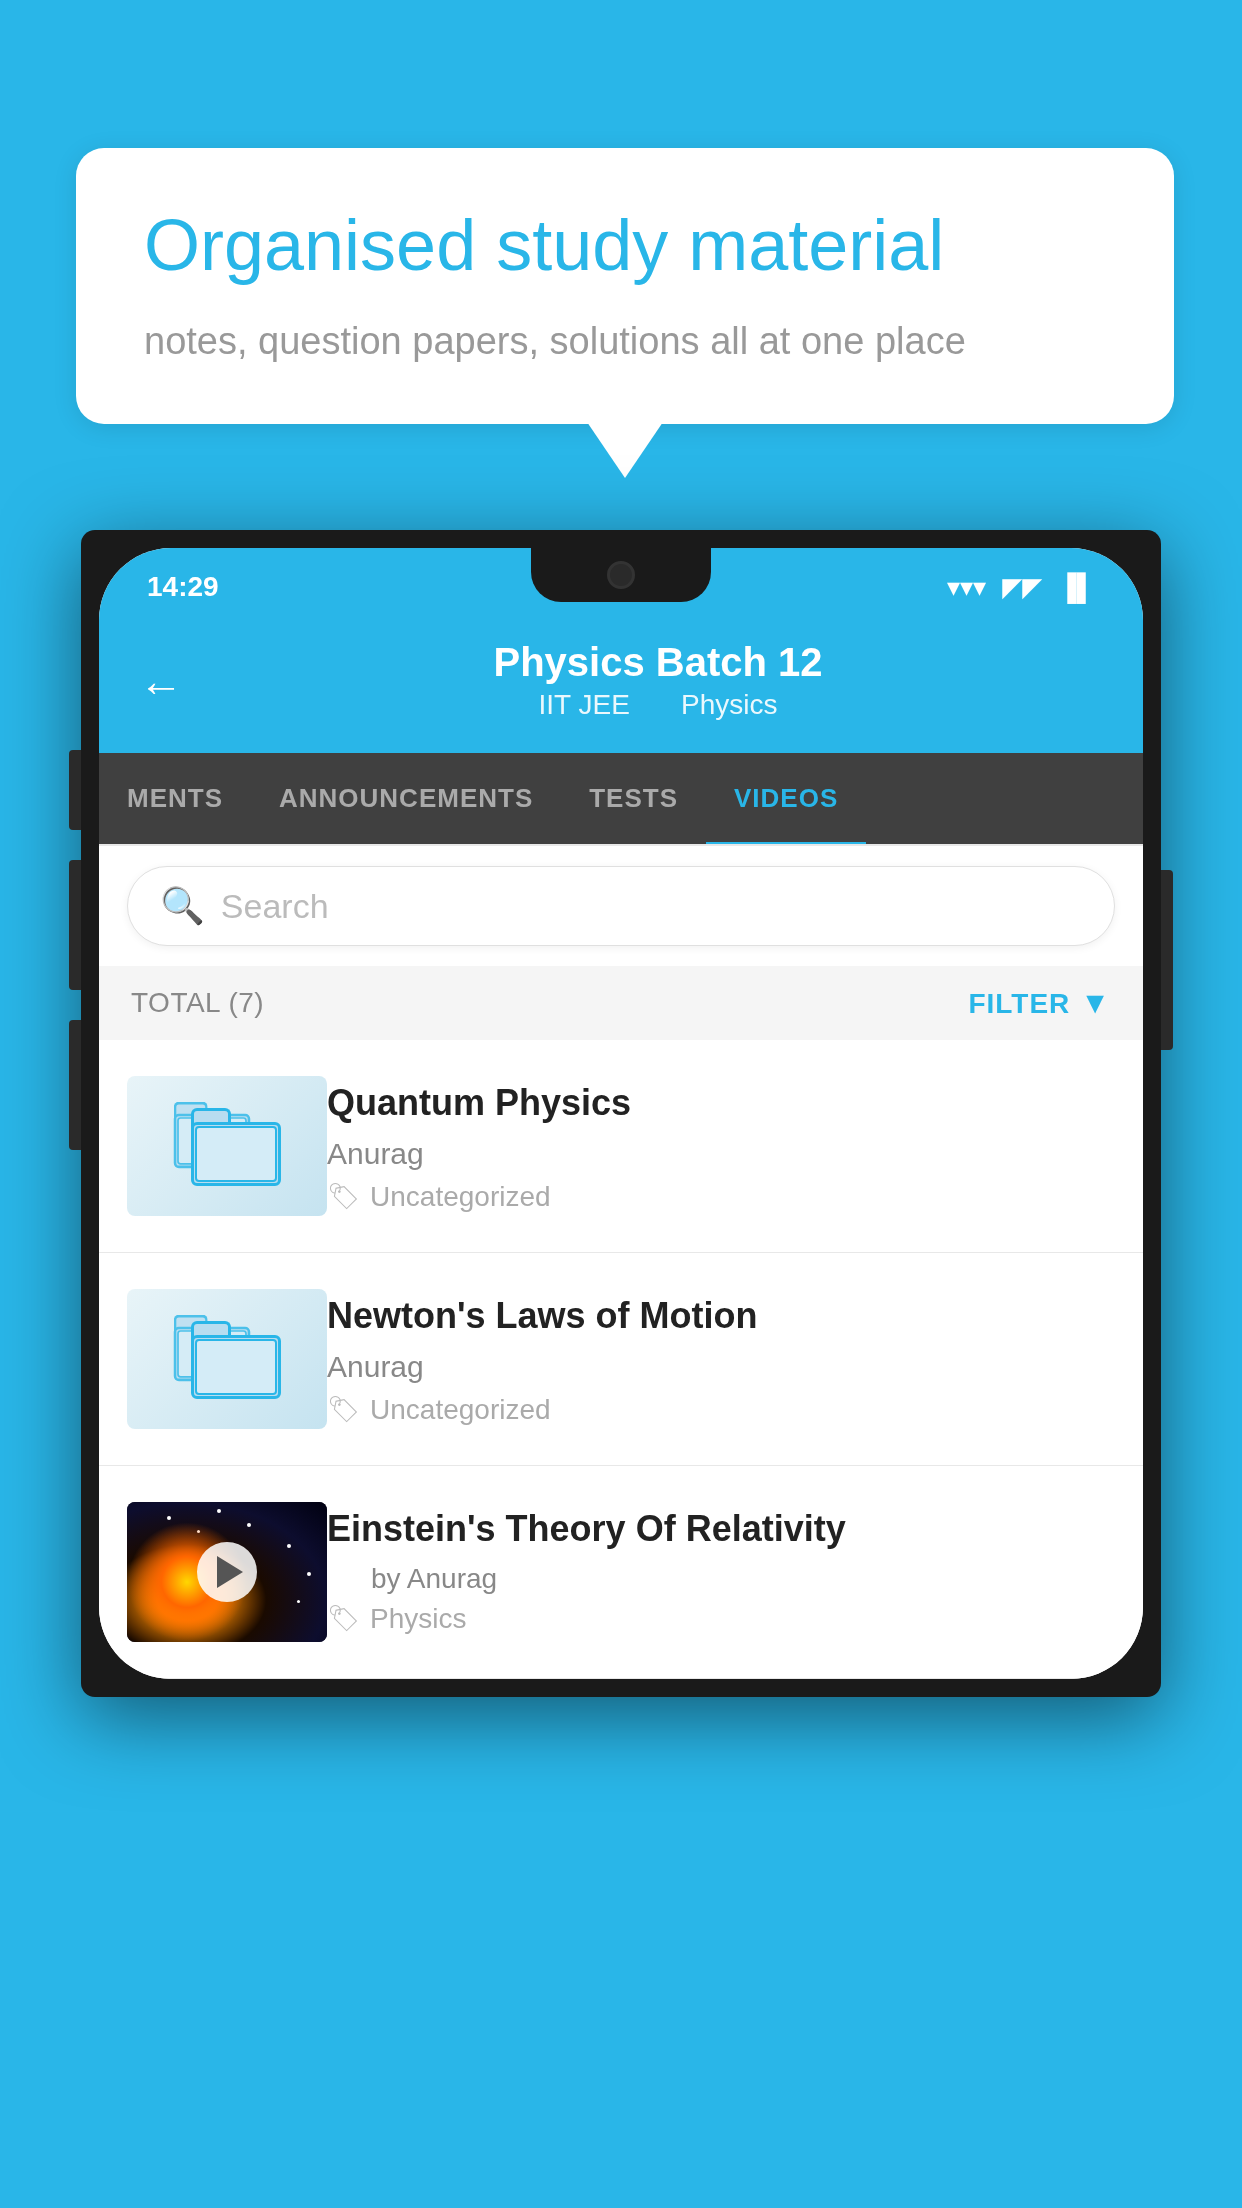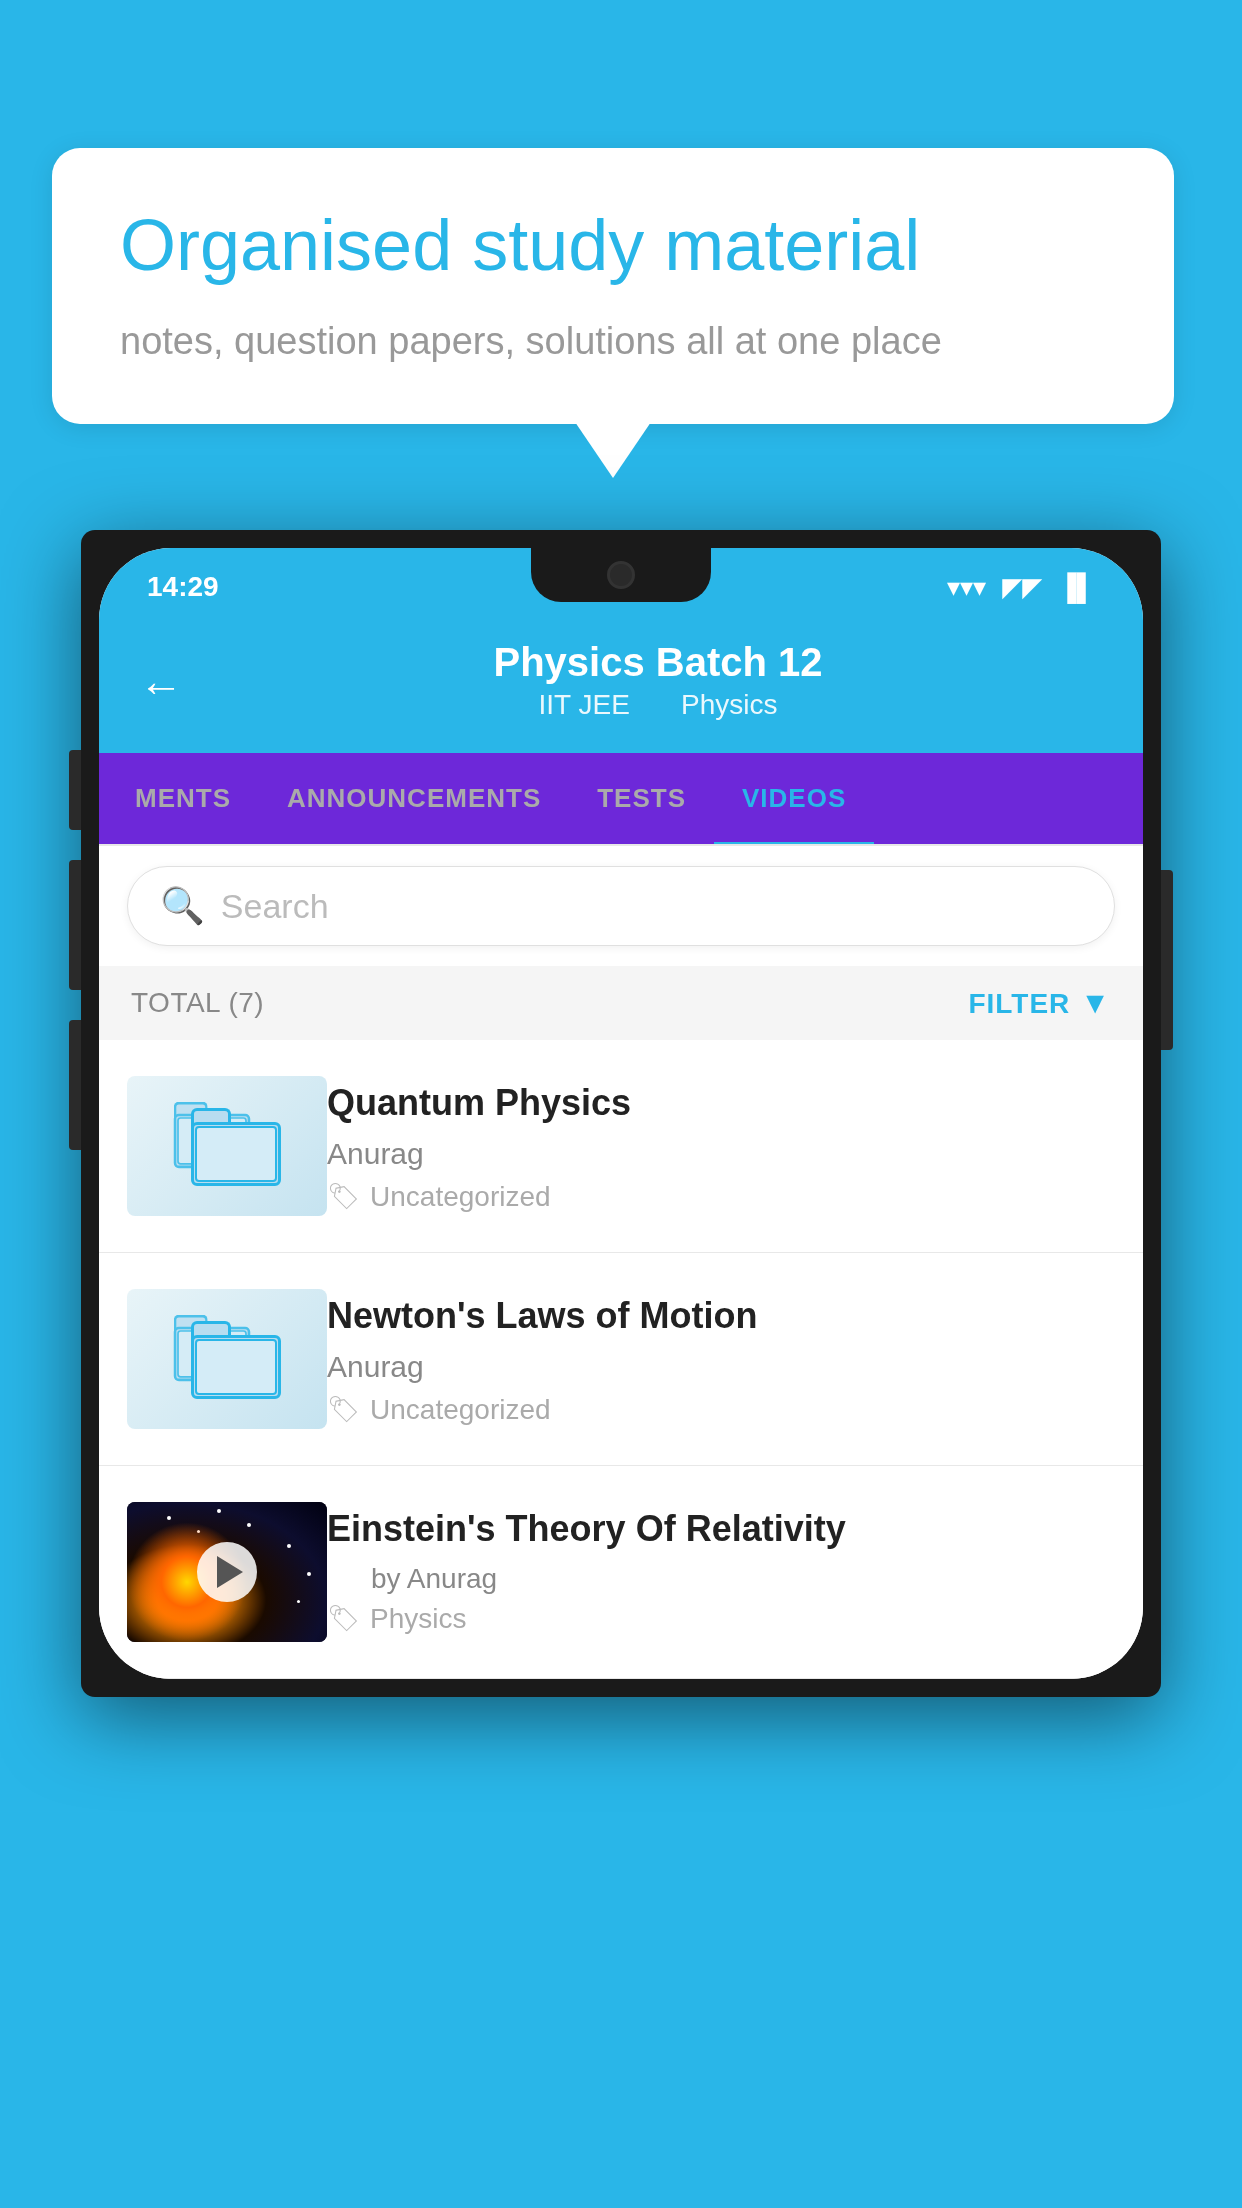--- a/index.html
+++ b/index.html
@@ -10,21 +10,21 @@
       background-color: #29b6e8;
       font-family: 'Helvetica Neue', Helvetica, Arial, sans-serif;
       overflow: hidden;
       position: relative;
     }
 
     
     .speech-bubble-wrapper {
       position: absolute;
       top: 148px;
-      left: 52px;
+      left: 76px;
       right: 68px;
     }
 
     .speech-bubble {
       background: white;
       border-radius: 28px;
       padding: 56px 68px;
       box-shadow: 0 4px 24px rgba(0,0,0,0.10);
       position: relative;
     }
@@ -218,25 +218,24 @@
       text-align: center;
       margin-top: 4px;
     }
 
     .header-subtitle span {
       margin: 0 10px;
     }
 
     
     .tabs-bar {
-      background: #6d28d9;
+      background: #404040;
       display: flex;
       border-bottom: 2px solid #e8e8e8;
       overflow-x: auto;
-      padding-left: 8px;
     }
 
     .tab-item {
       padding: 30px 28px;
       font-size: 26px;
       font-weight: 600;
       color: #aaa;
       letter-spacing: 1px;
       text-transform: uppercase;
       cursor: pointer;

